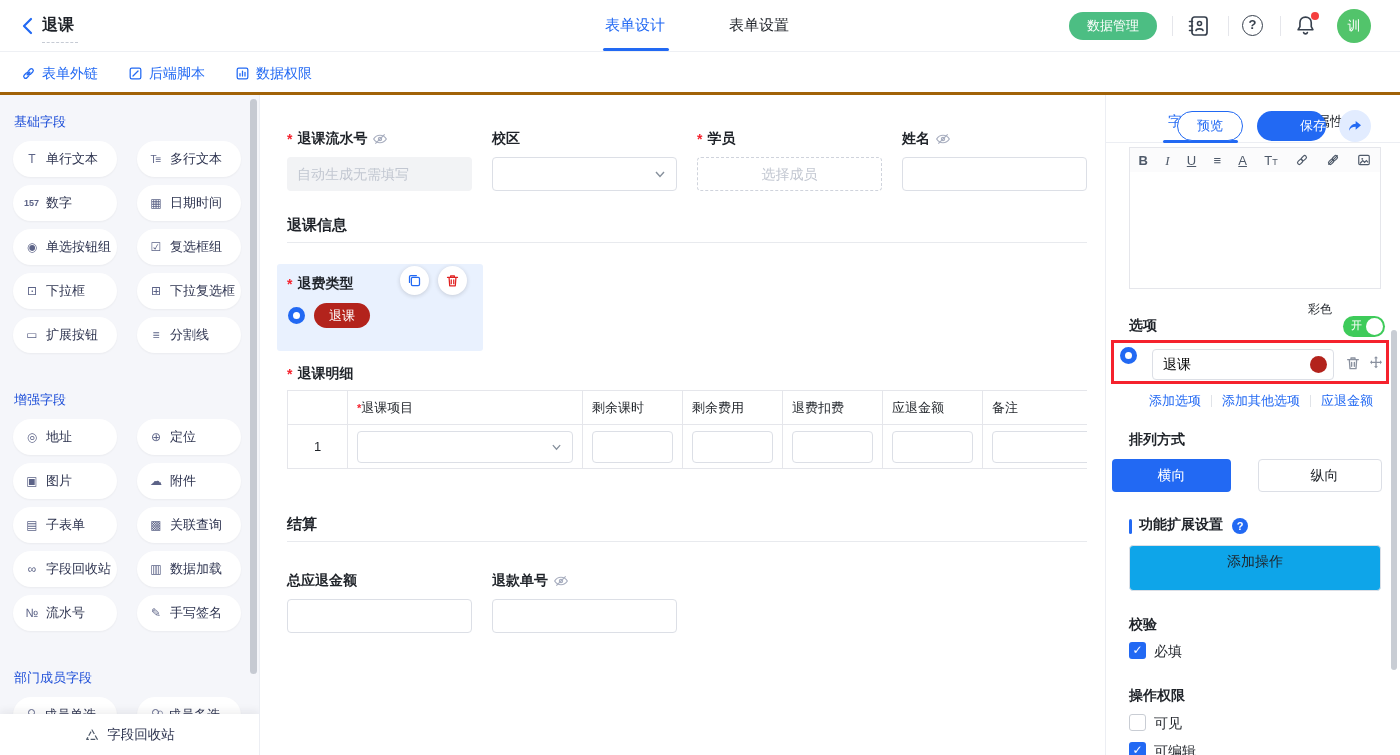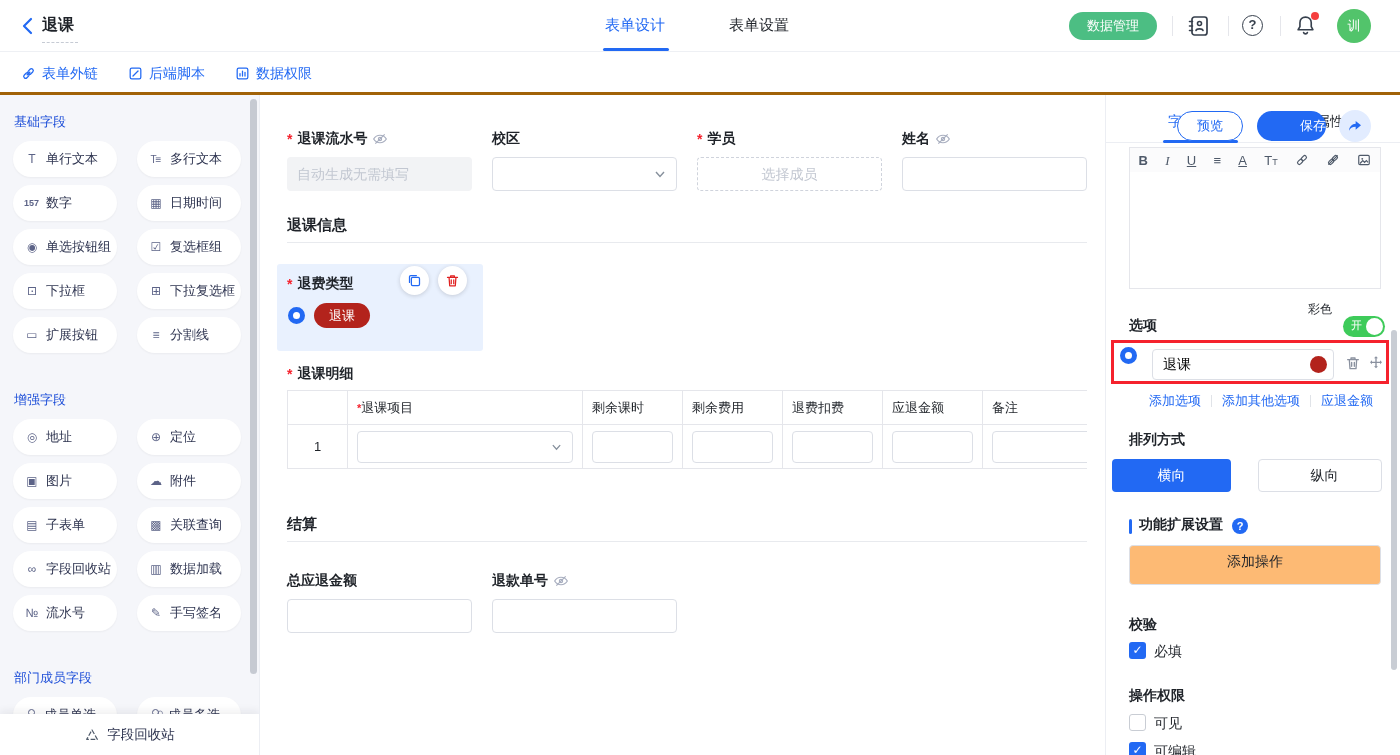--- a/index.html
+++ b/index.html
@@ -112,22 +112,22 @@
   .red-dot { position:absolute; left:204px; top:261px; width:17px; height:17px; border-radius:50%; background:#B3231C; cursor:pointer; }
   .opt-links { position:absolute; left:43px; top:297px; display:flex; align-items:center; gap:10px; font-size:13px; color:#2269F3; }
   .opt-links .sep { width:1px; height:12px; background:#E0E3E8; }
   .opt-links span { cursor:pointer; }
   .arr-btn { position:absolute; height:33px; border-radius:4px; font-size:14px; text-align:center; line-height:33px; cursor:pointer; }
   .arr-btn.on { background:#2269F3; color:#fff; }
   .arr-btn.off { background:#fff; border:1px solid #DCDFE6; color:#1F2329; line-height:31px;padding-left:9px; }
   .ext-bar { position:absolute; left:23px; top:424px; width:3px; height:15px; background:#2269F3; border-radius:2px; }
   .q-circle { position:absolute; left:126px; top:423px; width:16px; height:16px; background:#2269F3; border-radius:50%;
               color:#fff; font-size:11px; font-weight:700; text-align:center; line-height:16px; cursor:pointer; }
-  .add-action { position:absolute; left:23px; top:450px; width:252px; height:40px; border:1px solid #DCDFE6; border-radius:4px;
-                background:#fdba74; text-align:center; line-height:30px; font-size:14px; color:#1F2329; cursor:pointer; }
+  .add-action { position:absolute; left:23px; top:450px; width:252px; height:46px; border:1px solid #DCDFE6; border-radius:4px;
+                background:#0ea5e9; text-align:center; line-height:30px; font-size:14px; color:#1F2329; cursor:pointer; }
   .chk { position:absolute; width:17px; height:17px; border-radius:3px; cursor:pointer; }
   .chk.on { background:#2269F3; }
   .chk.on::after { content:"✓"; position:absolute; inset:0; color:#fff; font-size:12px; line-height:17px; text-align:center; font-weight:700; }
   .chk.off { background:#fff; border:1.5px solid #C9CDD4; }
   .chk-label { position:absolute; font-size:14px; color:#1F2329; }
   .panel-scroll { position:absolute; right:3px; top:235px; width:6px; height:340px; background:#C9CDD4; border-radius:3px; z-index:5; }
 </style>
 </head>
 <body>
 

